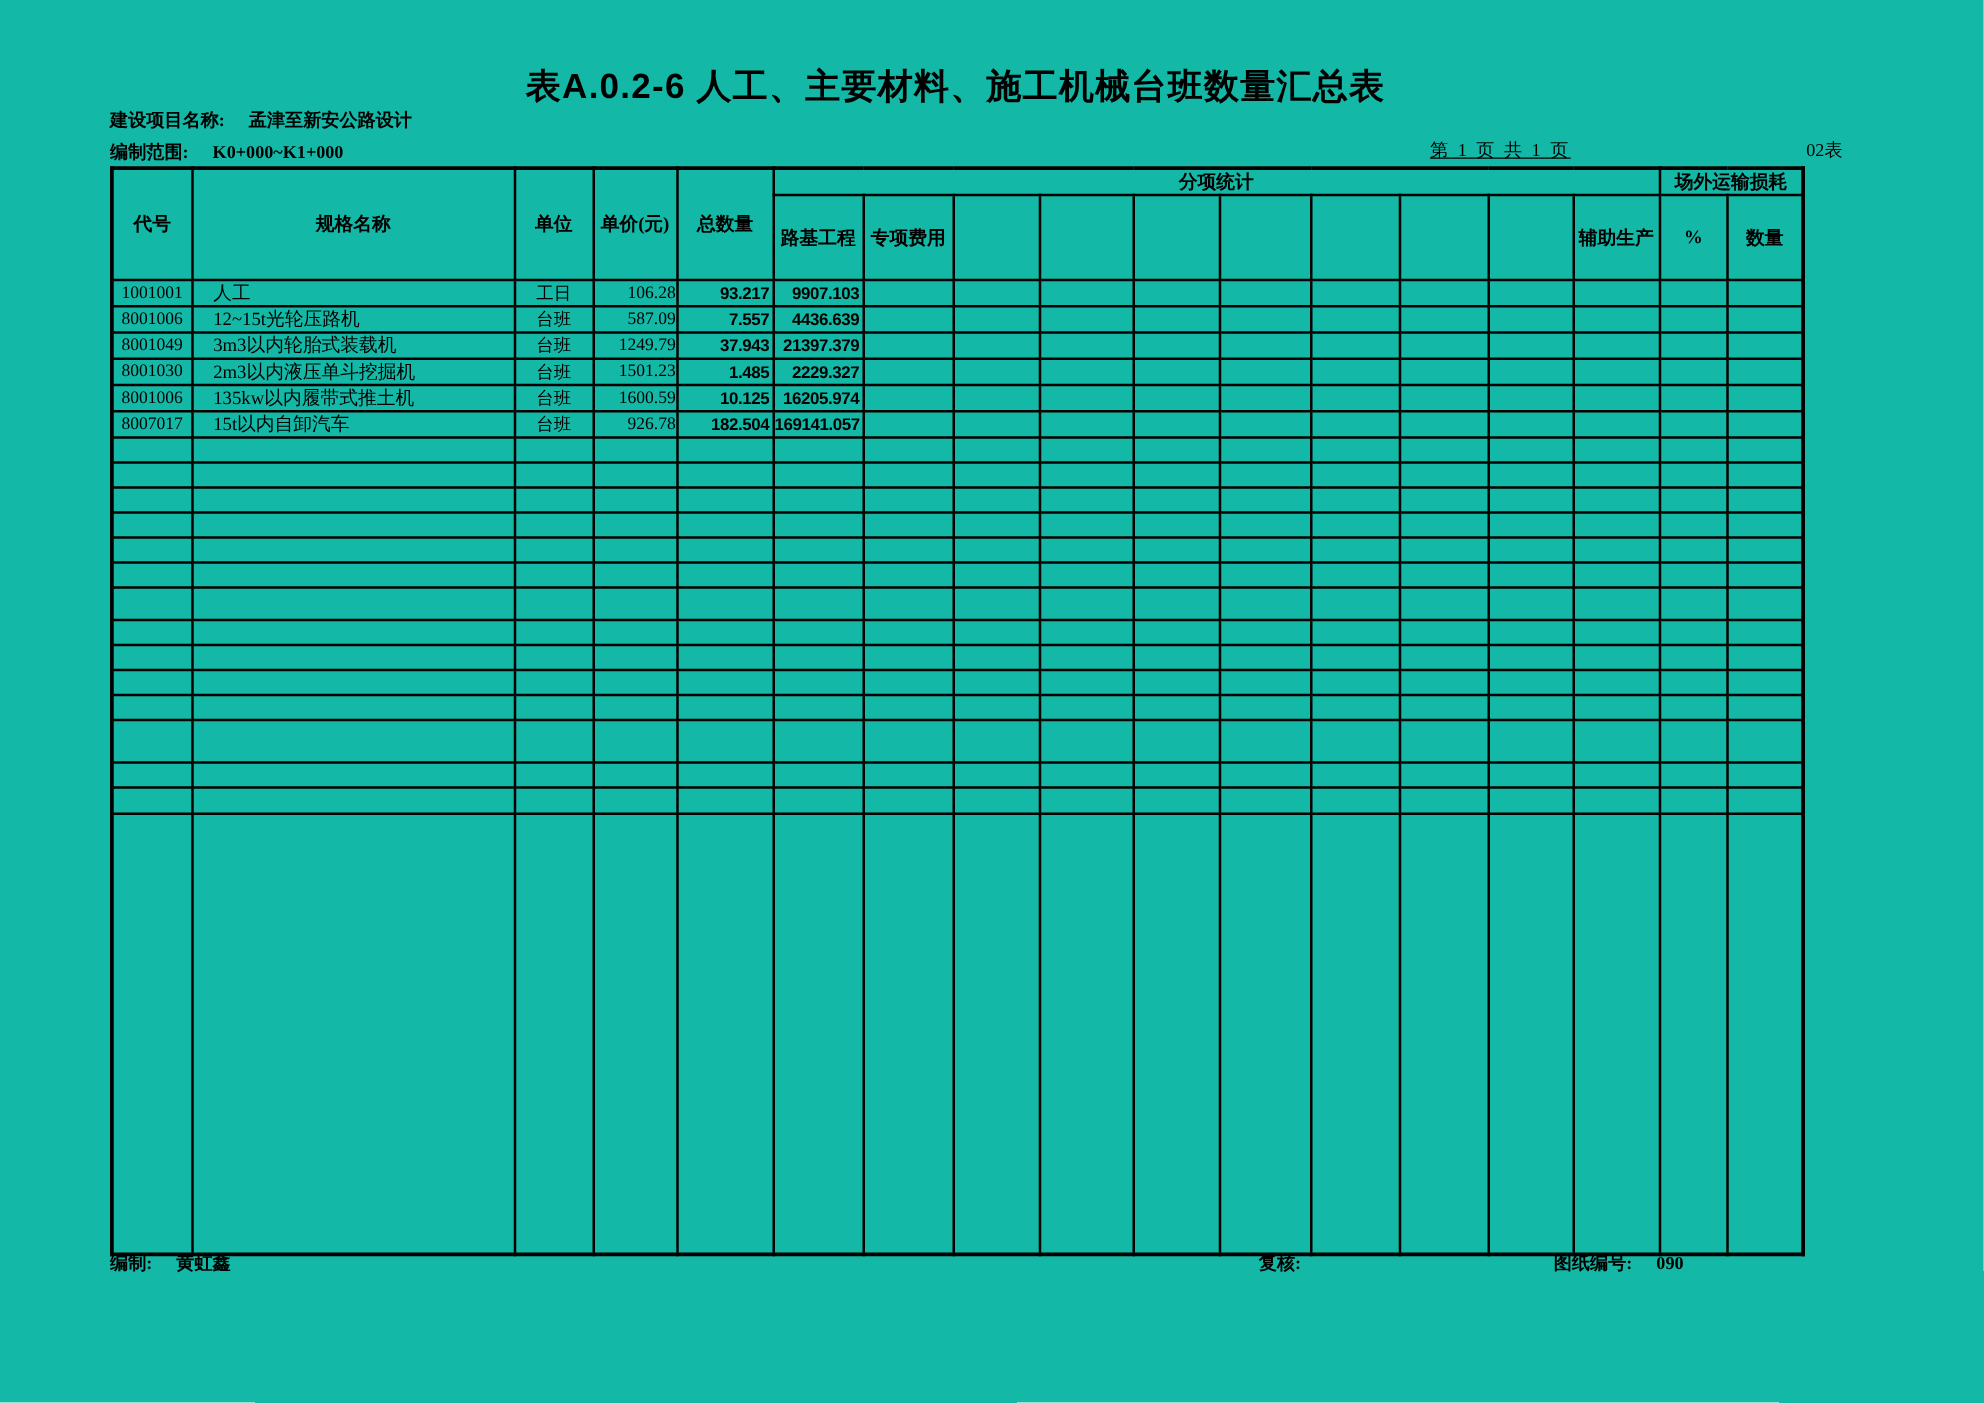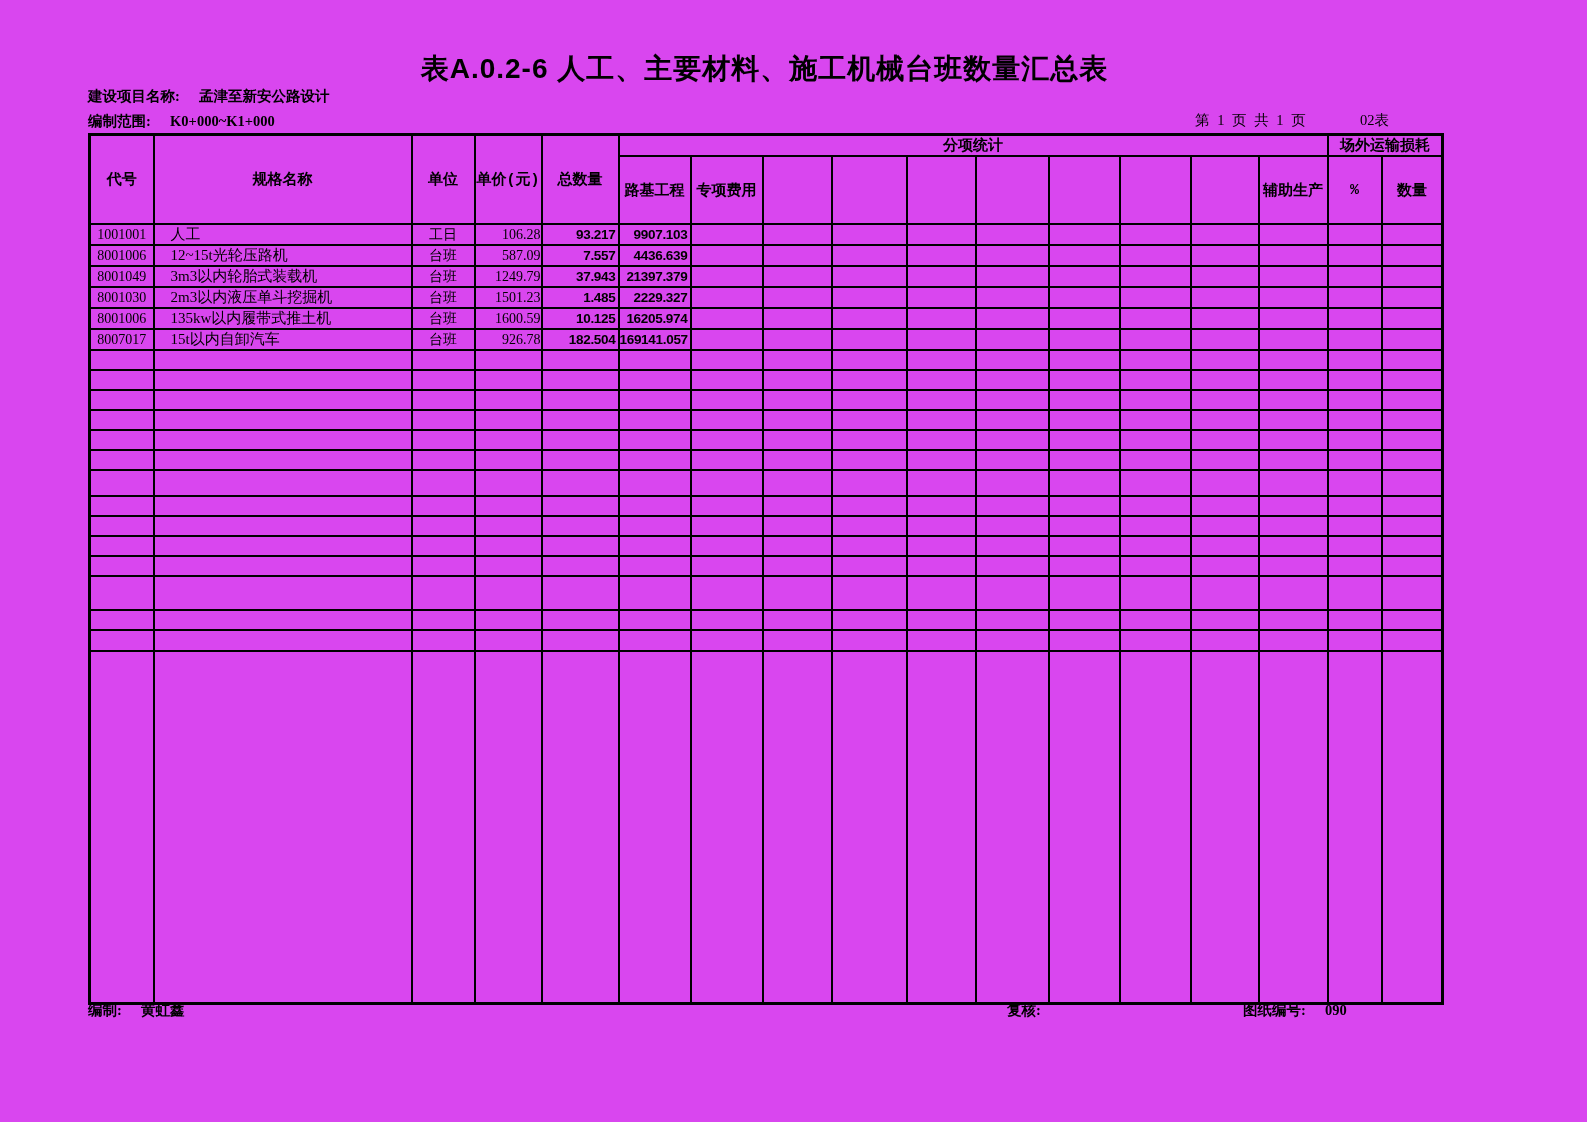--- a/index.html
+++ b/index.html
@@ -1,35 +1,35 @@
 <!DOCTYPE html>
 <html><head>
 <meta charset="utf-8">
 <style>
   * { margin:0; padding:0; box-sizing:border-box; }
   html,body { background:#ffffff; }
   body { width:1587px; height:1122px; font-family:"Liberation Serif", serif; color:#000; }
-  .page { position:relative; width:1587px; height:1122px; background:#d946ef; overflow:hidden; }
+  .page { position:relative; width:1587px; height:1122px; background:#14b8a6; overflow:hidden; }
 
   .doc-title {
     position:absolute; left:88px; top:50px; width:1353px;
     text-align:center; font-size:28px; font-weight:bold;
     letter-spacing:1px; font-family:"Liberation Sans", sans-serif;
   }
 
   .meta-line { position:absolute; font-size:14.5px; font-weight:600; white-space:nowrap; }
   .meta-project { left:88px; top:87px; }
   .meta-scope   { left:88px; top:112px; }
-  .page-info    { left:1195px; top:111px; font-weight:400; letter-spacing:2px; }
-  .sheet-no     { left:1360px; top:111px; font-weight:400; }
+  .page-info    { left:1144px; top:111px; font-weight:400; letter-spacing:2px;text-decoration:underline; }
+  .sheet-no     { left:1445px; top:111px; font-weight:400; }
 
   .tbl-wrap { position:absolute; left:88px; top:133px; width:1353px; }
   table { border-collapse:collapse; table-layout:fixed; width:1353px; border:3px solid #000; }
   th, td { border:2px solid #000; overflow:hidden; white-space:nowrap; font-size:14px; vertical-align:middle; }
-  th { font-weight:bold; text-align:center; font-family:Liberation Mono, monospace; font-size:15px; }
+  th { font-weight:bold; text-align:center; font-family:Liberation Serif, serif; font-size:15px; }
   tr.h-band { height:21px; }
   tr.h-sub  { height:68px; }
   td { height:20px; }
 
   td.c-code  { text-align:center; font-size:14px; }
   td.c-name  { text-align:left; padding-left:16px; font-size:15px; }
   td.c-unit  { text-align:center; font-size:14px; }
   td.c-price { text-align:right; font-size:14px; }
   td.c-qty, td.c-road {
     text-align:right; padding-right:2px;

